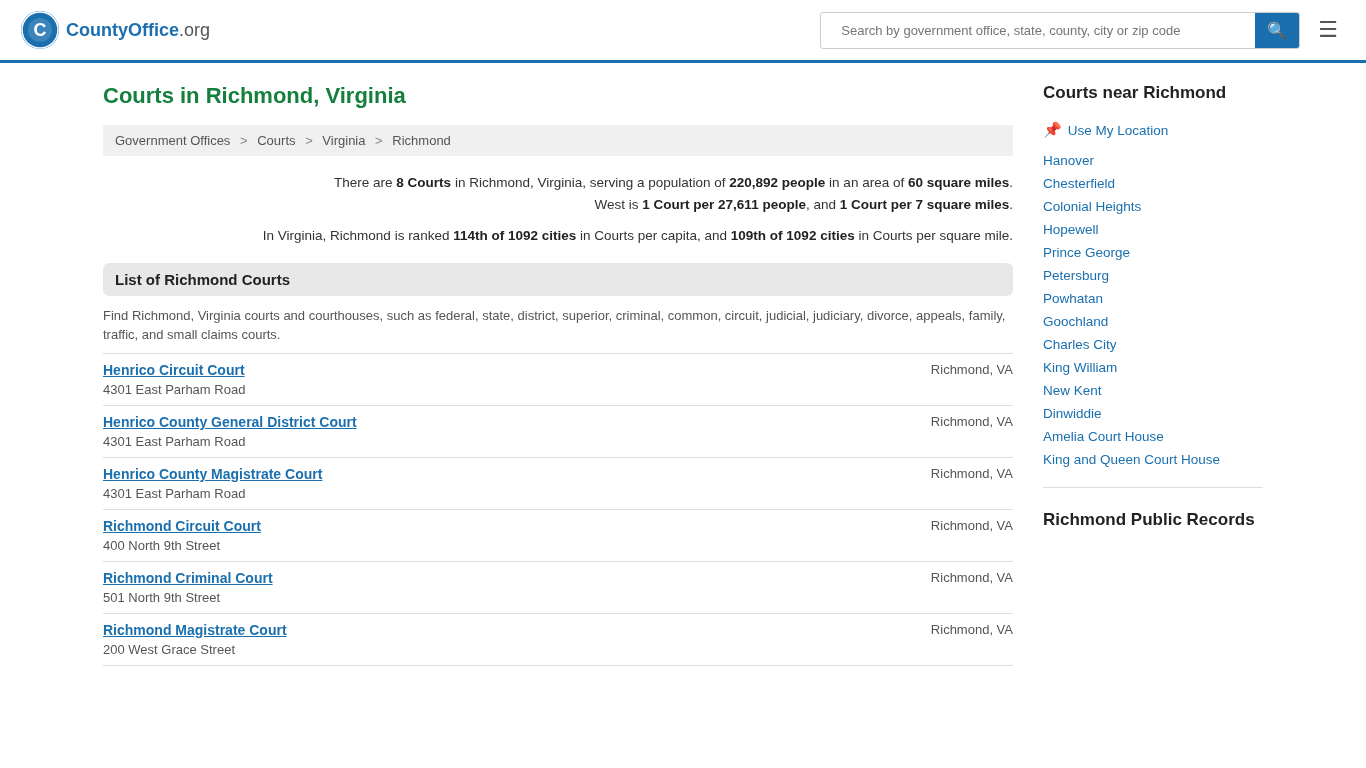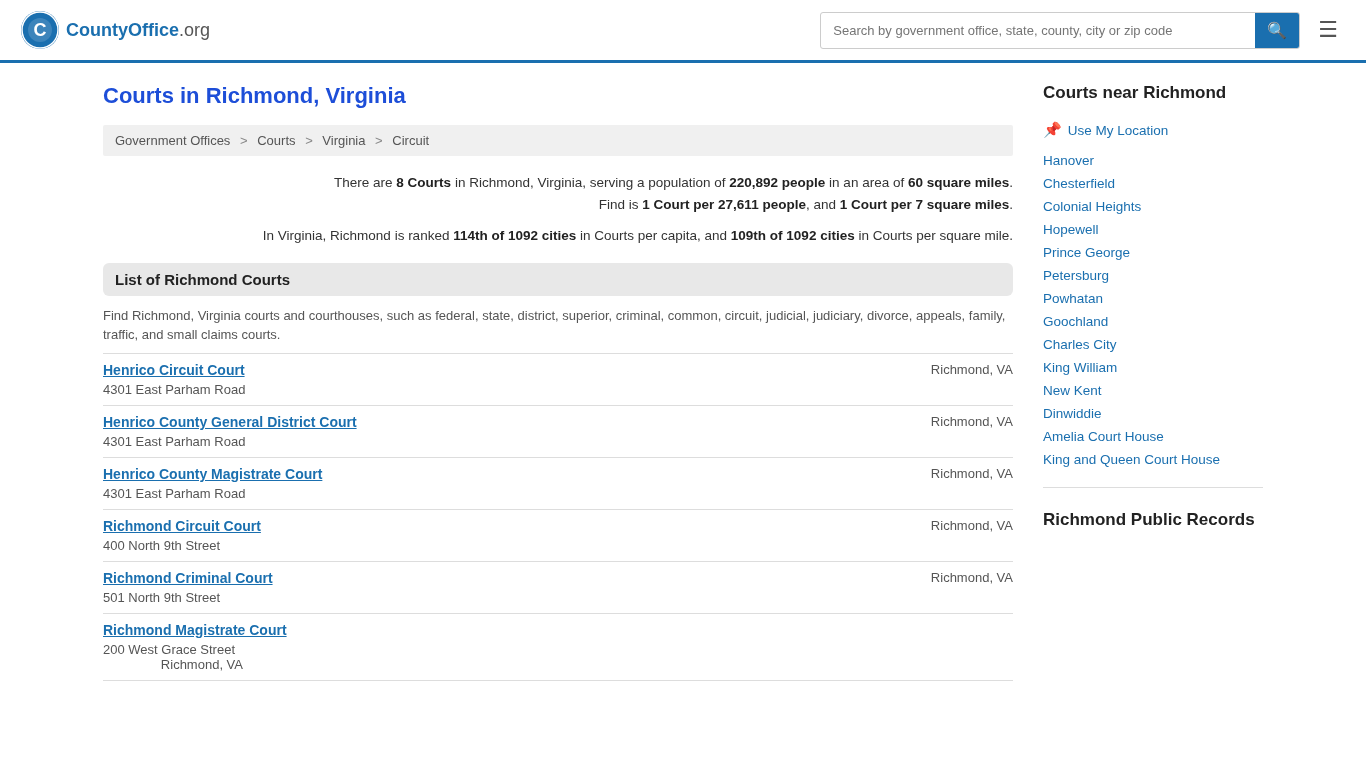--- a/index.html
+++ b/index.html
@@ -28,20 +28,21 @@
       align-items: center;
       gap: 10px;
     }
     .search-bar {
       display: flex;
       align-items: center;
       border: 1px solid #ccc;
       border-radius: 3px;
       overflow: hidden;
       width: 480px;
+      padding-left: 8px;
     }
     .search-bar input {
       border: none;
       outline: none;
       padding: 8px 12px;
       font-size: 13px;
       width: 100%;
       color: #555;
     }
     .search-btn {
@@ -70,21 +71,21 @@
       gap: 30px;
     }
 
     
     .content {
       flex: 1;
     }
     .page-title {
       font-size: 22px;
       font-weight: bold;
-      color: #1d4ed8;
+      color: #15803d;
       margin-bottom: 16px;
     }
 
     
     .breadcrumb {
       background: #f0f0f0;
       padding: 8px 12px;
       font-size: 13px;
       color: #555;
       margin-bottom: 16px;
@@ -126,21 +127,20 @@
     
     .court-row {
       border-top: 1px solid #ddd;
       padding: 8px 0;
       display: flex;
       align-items: flex-start;
       justify-content: space-between;
     }
     .court-row:last-child {
       border-bottom: 1px solid #ddd;
-      flex-direction: column;
     }
     .court-info { flex: 1; }
     .court-name {
       color: #1a6faf;
       text-decoration: underline;
       font-weight: bold;
       font-size: 14px;
       cursor: pointer;
       display: block;
       margin-bottom: 3px;
@@ -235,27 +235,27 @@
 
     <h1 class="page-title">Courts in Richmond, Virginia</h1>
 
     <div class="breadcrumb">
       <a href="#">Government Offices</a>
       <span class="sep">&gt;</span>
       <a href="#">Courts</a>
       <span class="sep">&gt;</span>
       <a href="#">Virginia</a>
       <span class="sep">&gt;</span>
-      <a href="#">Circuit</a>
+      <a href="#">Richmond</a>
     </div>
 
     <p class="info-text">
       <span>There are </span><b>8 Courts</b><span> in Richmond, Virginia, serving a population of </span><b>220,892 people</b><span> in an area of </span><b>60 square miles</b><span>.</span>
       <br>
-      <span>Find is </span><b>1 Court per 27,611 people</b><span>, and </span><b>1 Court per 7 square miles</b><span>.</span>
+      <span>West is </span><b>1 Court per 27,611 people</b><span>, and </span><b>1 Court per 7 square miles</b><span>.</span>
     </p>
     <p class="info-text">
       <span>In Virginia, Richmond is ranked </span><b>114th of 1092 cities</b><span> in Courts per capita, and </span><b>109th of 1092 cities</b><span> in Courts per square mile.</span>
     </p>
 
     <div class="list-section-header">List of Richmond Courts</div>
 
     <p class="list-desc">Find Richmond, Virginia courts and courthouses, such as federal, state, district, superior, criminal, common, circuit, judicial, judiciary, divorce, appeals, family, traffic, and small claims courts.</p>
 
     <div id="courts-list">

